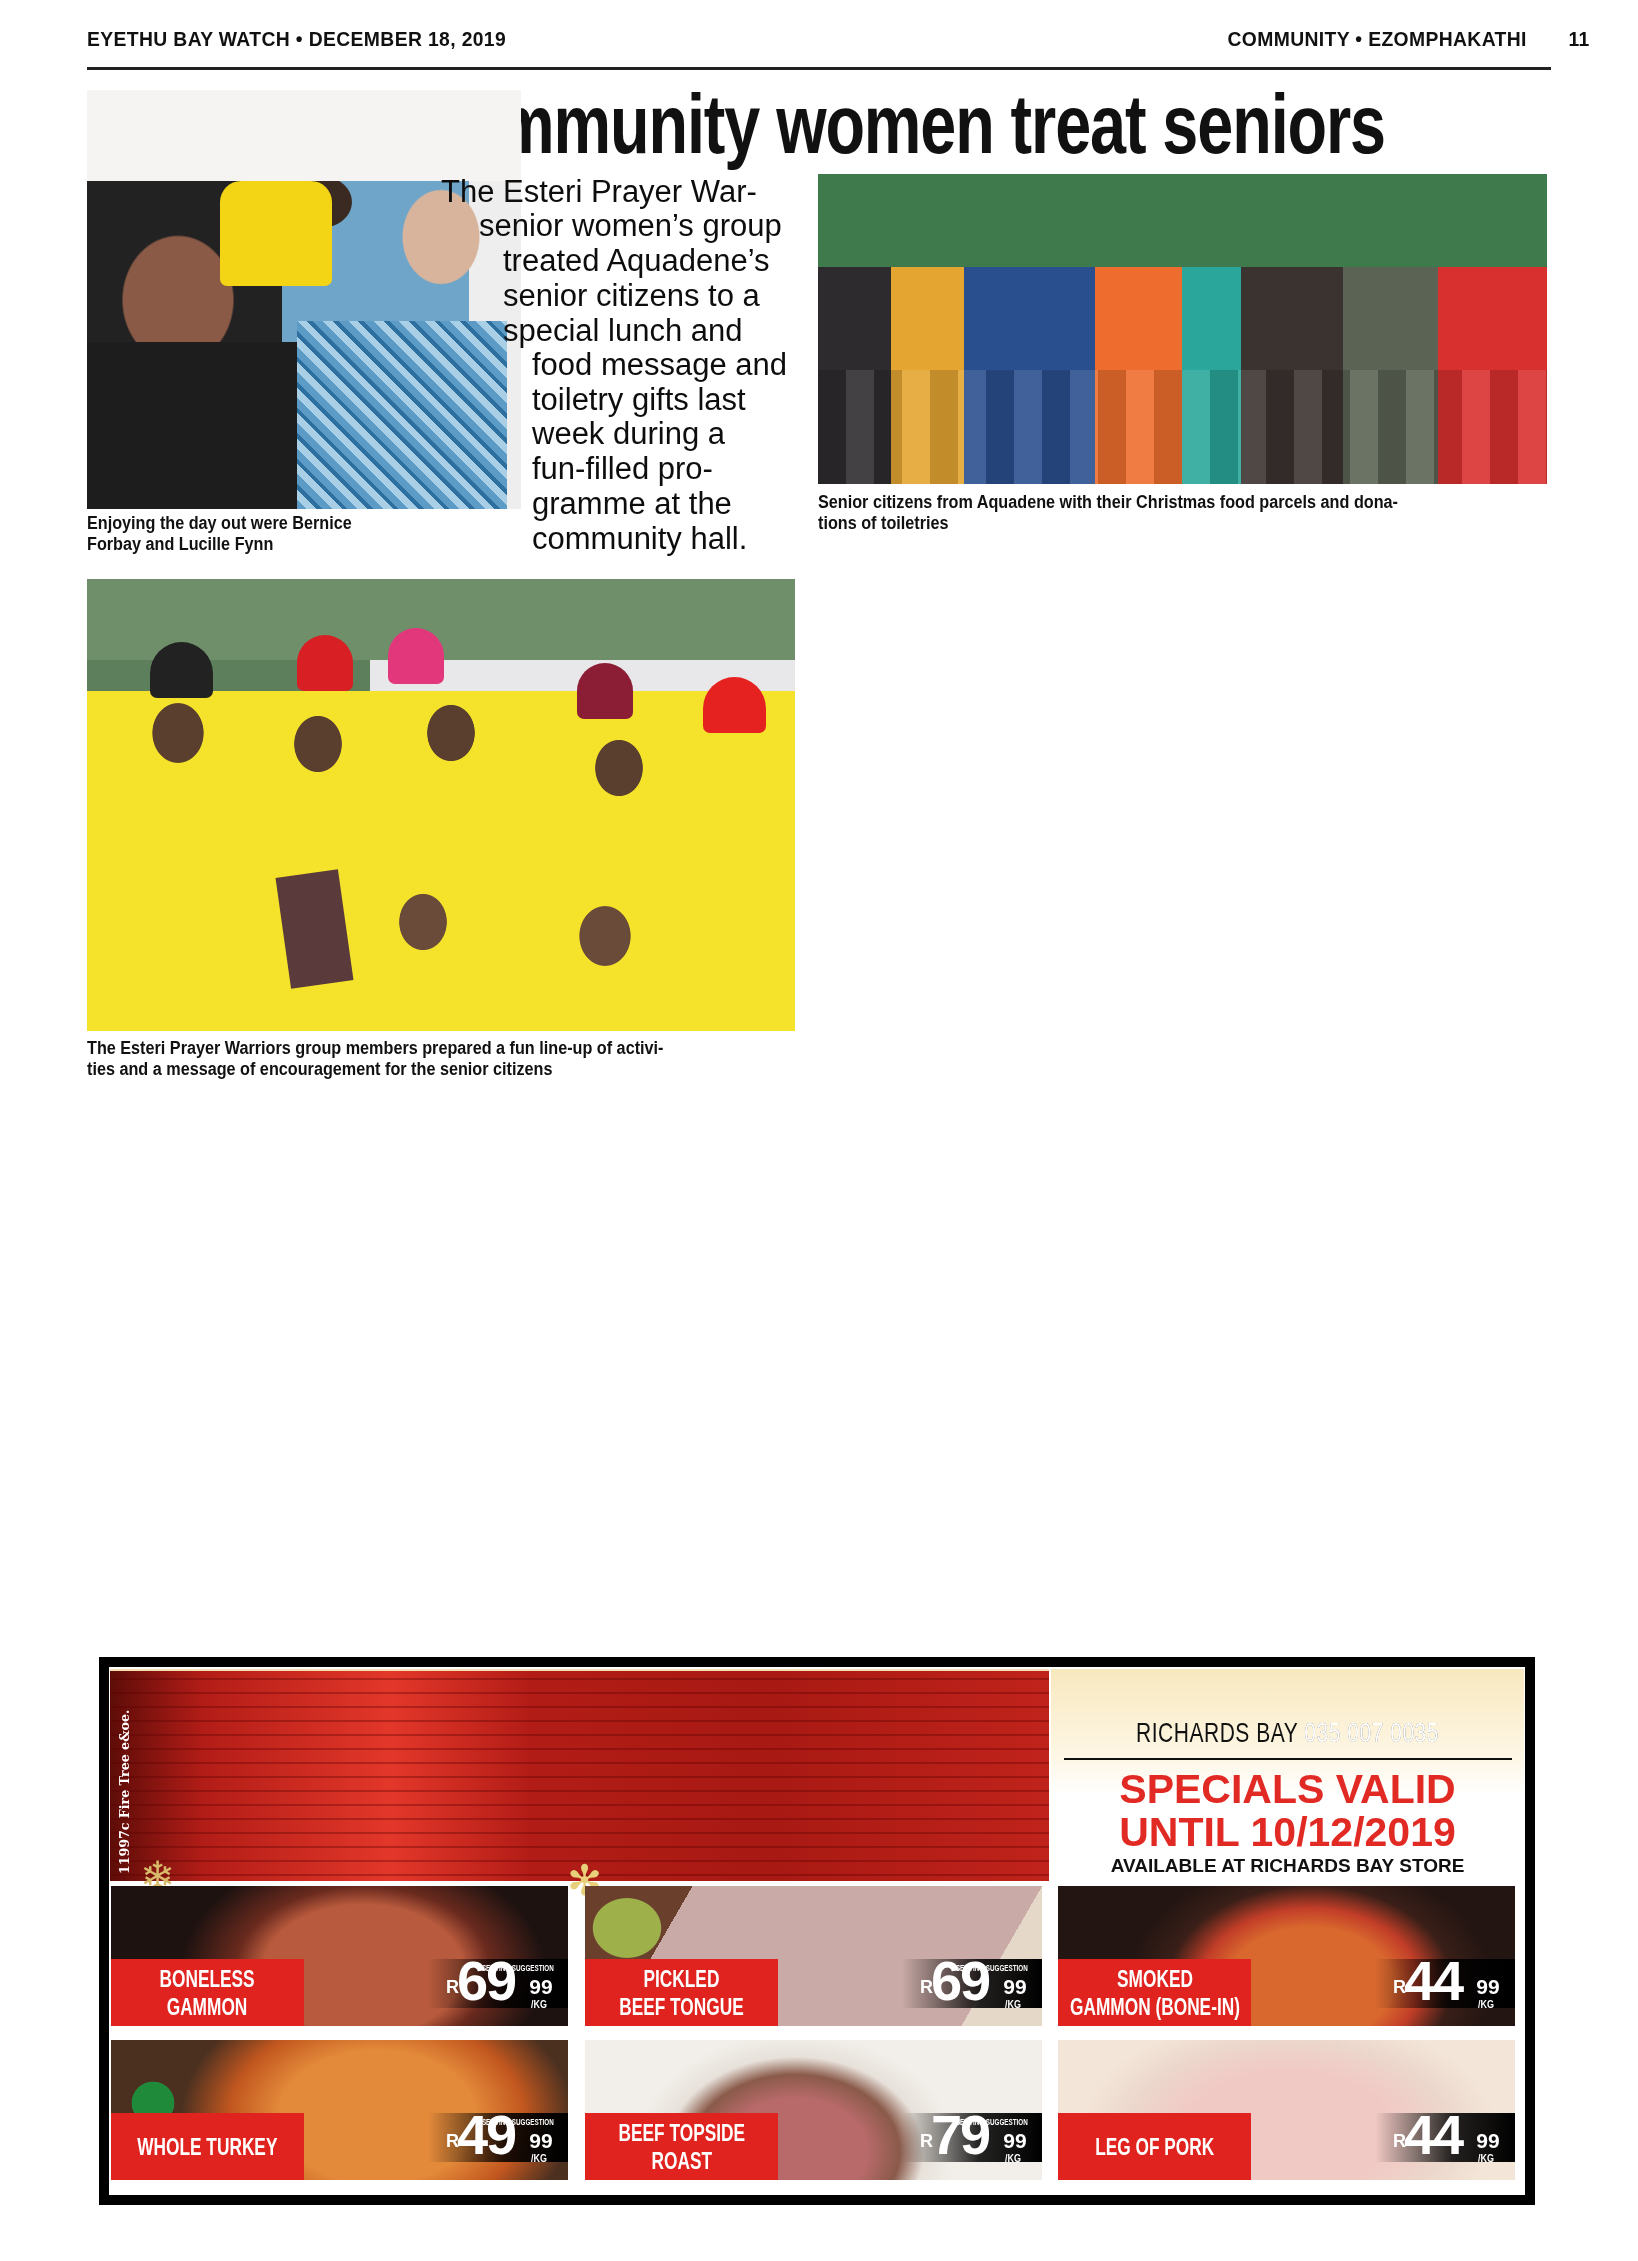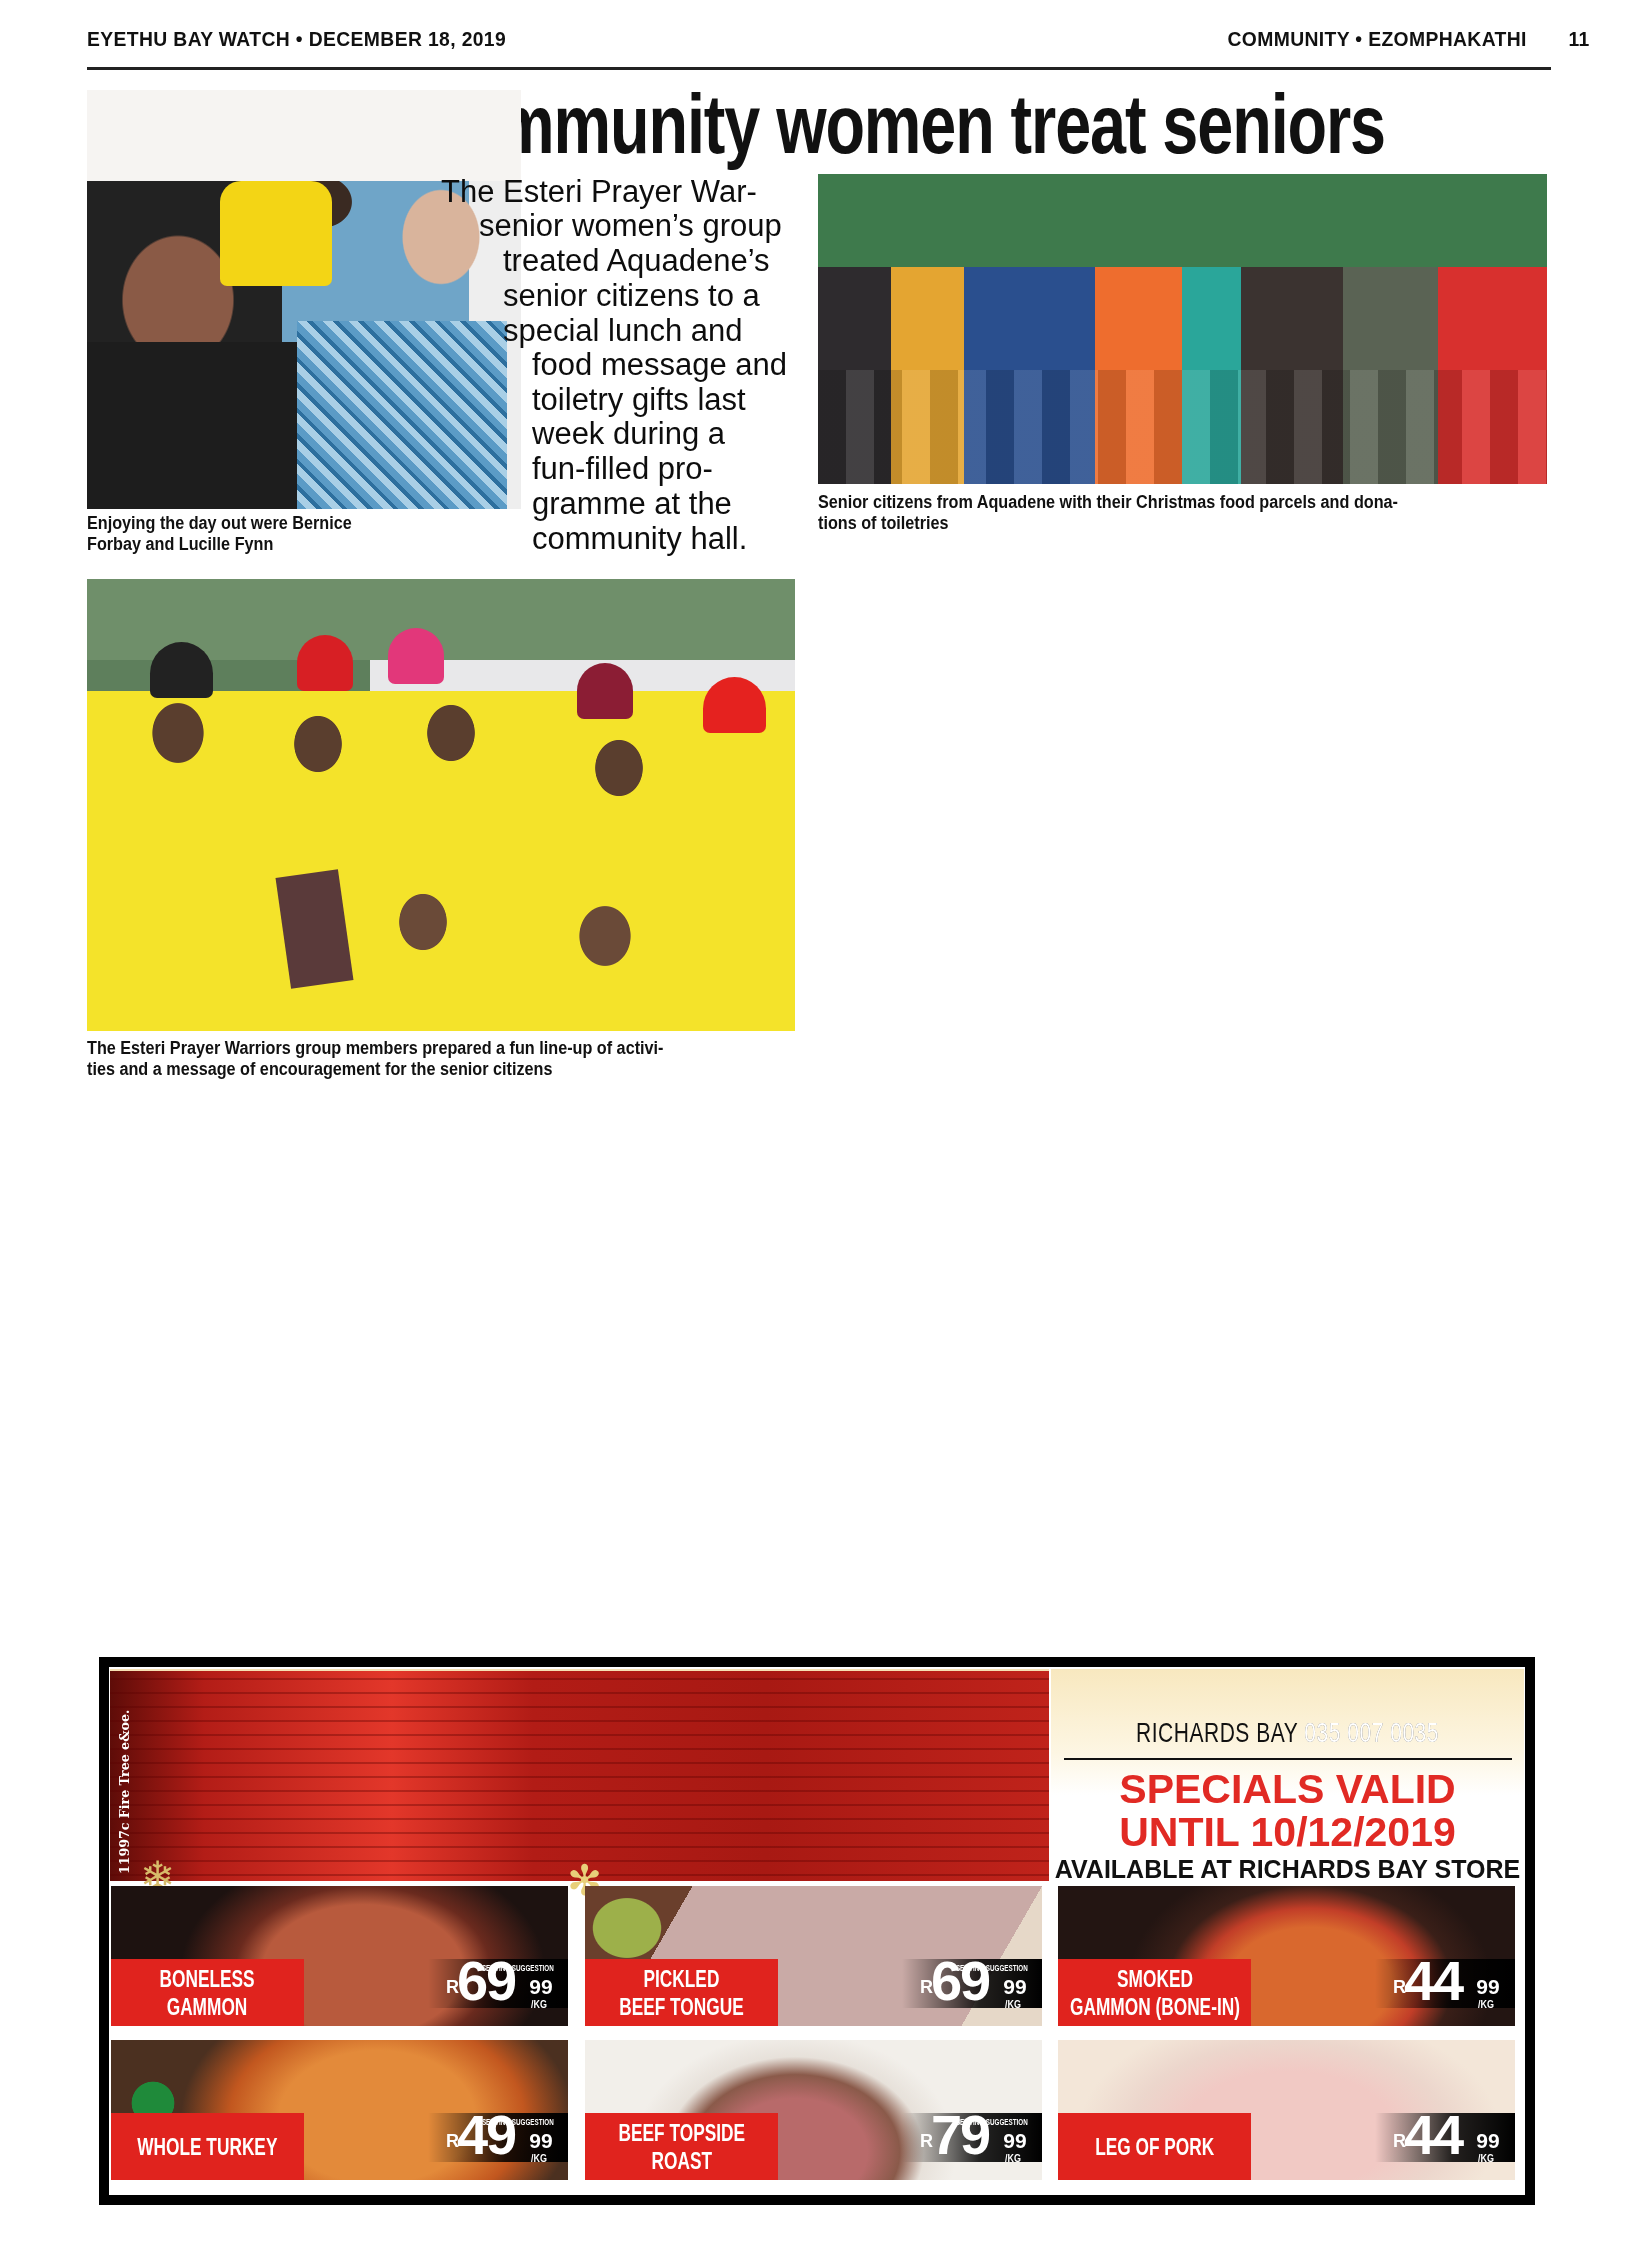--- a/index.html
+++ b/index.html
@@ -89,21 +89,21 @@
   .ad-info { left:1051px; top:1669px; width:473px; height:210px;
     background:linear-gradient(180deg,#f8e8bf 0%, #fdf6e3 40%, #fff 60%); }
   .ad-store-faded { left:0; top:10.5px; width:473px; text-align:center; font-size:24px; color:#fff;
     letter-spacing:4.2px; text-shadow:0 0 0.7px #aaa; }
   .ad-store-line { left:0; top:48px; width:473px; text-align:center; font-size:28px; color:#111;
     transform:scaleX(0.75); transform-origin:center top; white-space:nowrap; letter-spacing:0.7px; }
   .ad-store-line .phone { color:#fff; text-shadow:0 0 0.7px #888, 0 0 0.7px #888; }
   .ad-rule { left:12.6px; top:89px; width:448px; height:2.1px; background:#111; }
   .ad-specials { left:0; top:99px; width:473px; text-align:center; color:#e12a24; font-weight:bold;
     font-size:41px; line-height:43px; }
-  .ad-available { left:0; top:186px; width:473px; text-align:center; font-size:25px; font-weight:bold; color:#111; }
+  .ad-available { left:0; top:186px; width:473px; text-align:center; font-size:19px; font-weight:bold; color:#111; }
 
   .tile { width:457px; height:140px; overflow:hidden; }
   .tile-label { position:absolute; left:0; top:73px; width:193px; height:67px; background:#e0231e;
     color:#fff; font-weight:bold; display:flex; align-items:center; justify-content:center; text-align:center;
     font-size:24px; line-height:28px; transform-origin:left; }
   .tile-label span { display:block; transform:scaleX(0.72); white-space:nowrap; }
   .tile-price { position:absolute; right:0; top:73px; width:140px; height:49px;
     background:linear-gradient(90deg, rgba(0,0,0,0), rgba(0,0,0,.85) 55%, #000); color:#fff; }
   .tile-serving { position:absolute; right:14px; top:4.2px; font-size:8.4px; font-weight:bold; transform:scaleX(0.75); transform-origin:right top; white-space:nowrap; }
   .tile-r { position:absolute; left:18px; bottom:9.8px; font-size:18px; font-weight:bold; }

